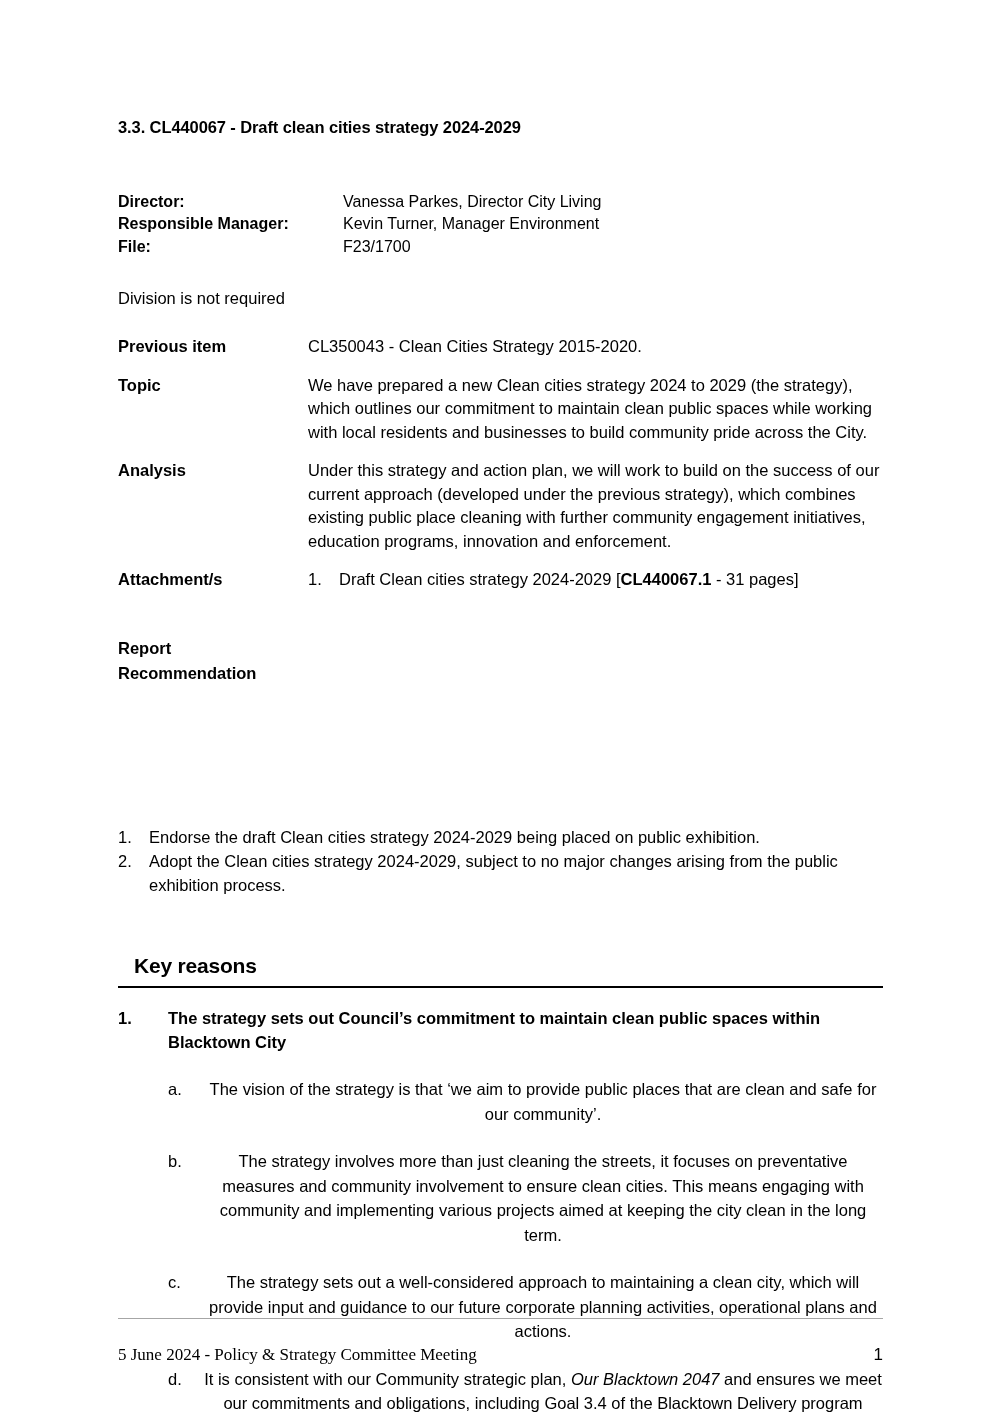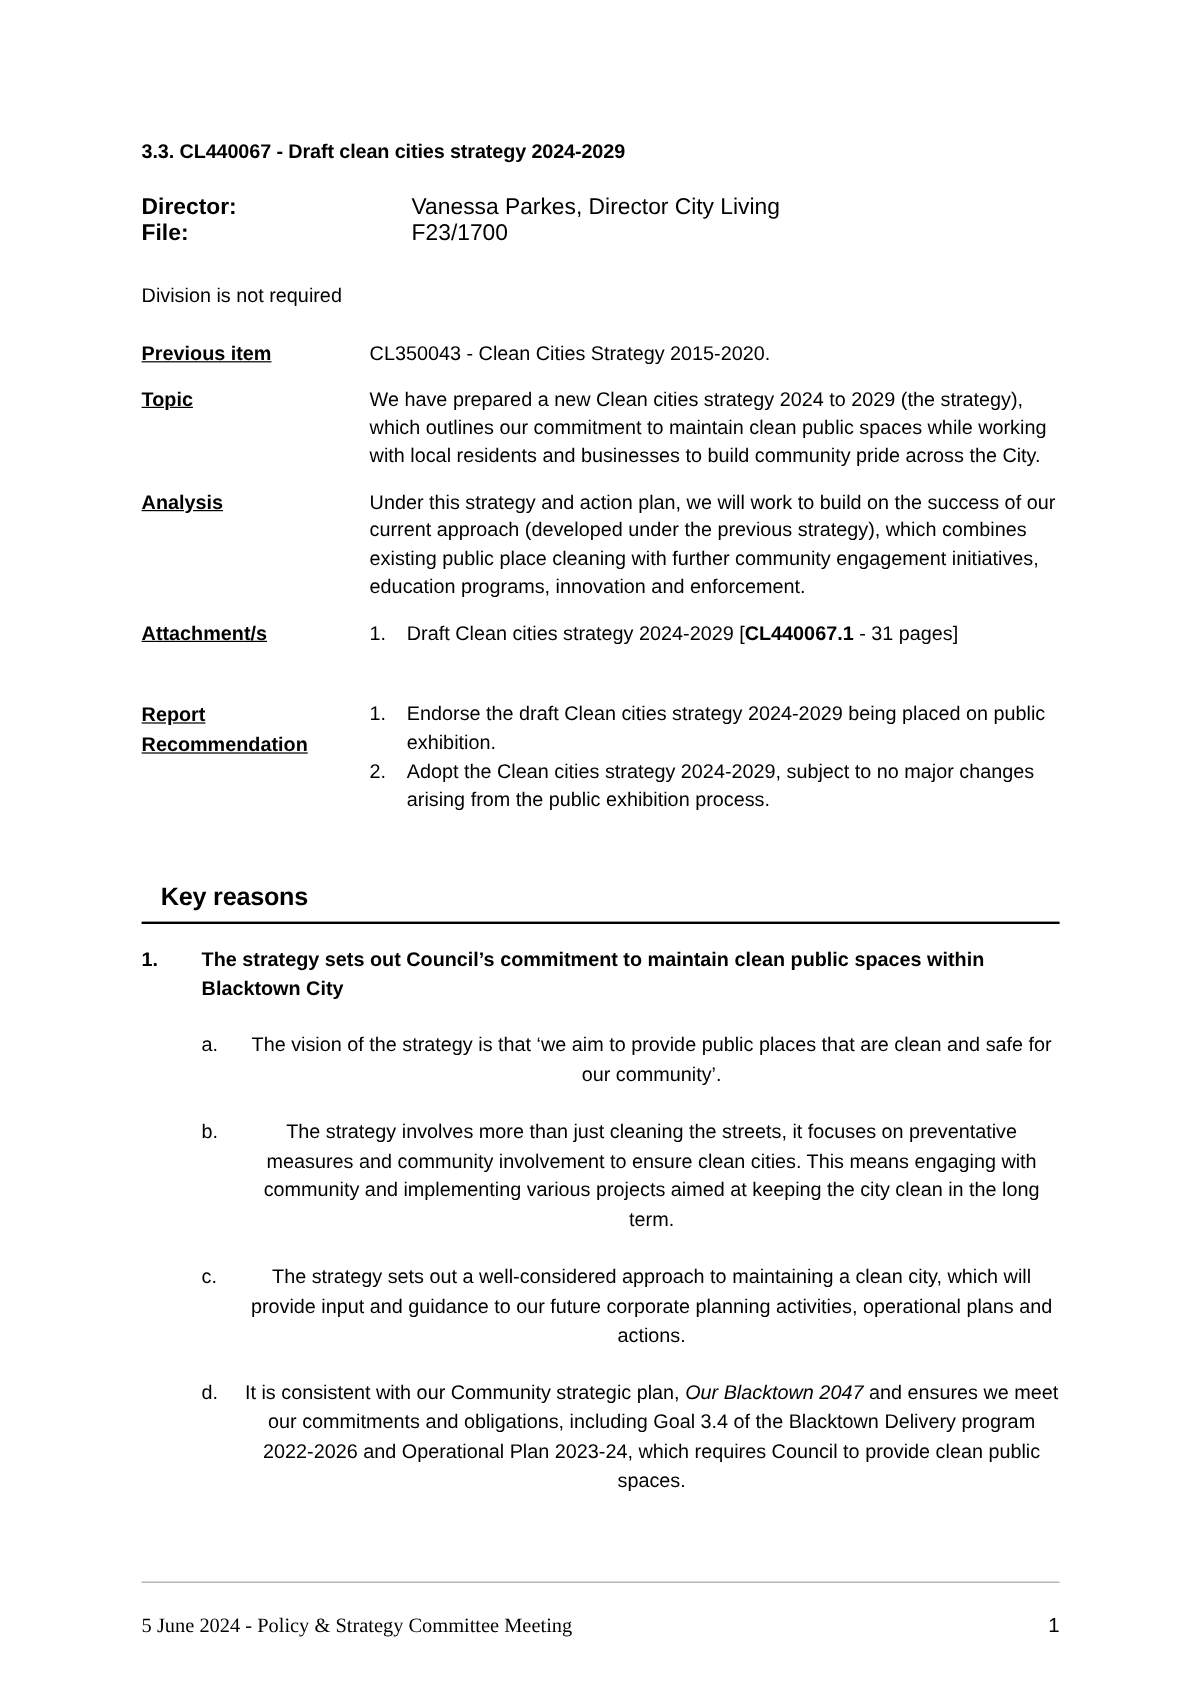--- a/index.html
+++ b/index.html
@@ -30,22 +30,22 @@
   .doc-title {
     font-size: 16.5px;
     font-weight: bold;
     letter-spacing: -0.1px;
     margin-top: 117px;
     line-height: 1.25;
   }
 
   
   .meta-block {
-    margin-top: 24px;
-    font-size: 19px;
+    margin-top: 53px;
+    font-size: 16px;
     line-height: 22.5px;
   }
   .meta-row {
     display: flex;
     align-items: flex-start;
   }
   .meta-label {
     font-weight: bold;
     width: 225px;
     flex: 0 0 225px;
@@ -65,28 +65,27 @@
   
   .detail-block {
     margin-top: 26px;
     font-size: 16.5px;
   }
   .detail-row {
     display: flex;
     align-items: flex-start;
     margin-bottom: 15px;
   }
-  .detail-row:last-child { margin-bottom: 0; }
+  .detail-row:last-child { margin-bottom: 0; flex-direction: column; }
   .detail-label {
     font-weight: bold;
     width: 190px;
     flex: 0 0 190px;
     line-height: 23.5px;
     box-sizing: border-box;
-    text-decoration: underline;
   }
   .detail-value {
     flex: 1 1 auto;
     line-height: 23.5px;
   }
 
   
   .num-list {
     list-style: none;
     margin: 0;
@@ -203,20 +202,24 @@
 
 <div class="page">
   <div class="content">
 
     <div class="doc-title">3.3. CL440067 - Draft clean cities strategy 2024-2029</div>
 
     <div class="meta-block">
       <div class="meta-row">
         <div class="meta-label">Director:</div>
         <div class="meta-value">Vanessa Parkes, Director City Living</div>
+      </div>
+      <div class="meta-row">
+        <div class="meta-label">Responsible Manager:</div>
+        <div class="meta-value">Kevin Turner, Manager Environment</div>
       </div>
       <div class="meta-row">
         <div class="meta-label">File:</div>
         <div class="meta-value">F23/1700</div>
       </div>
     </div>
 
     <div class="division-note">Division is not required</div>
 
     <div class="detail-block">

